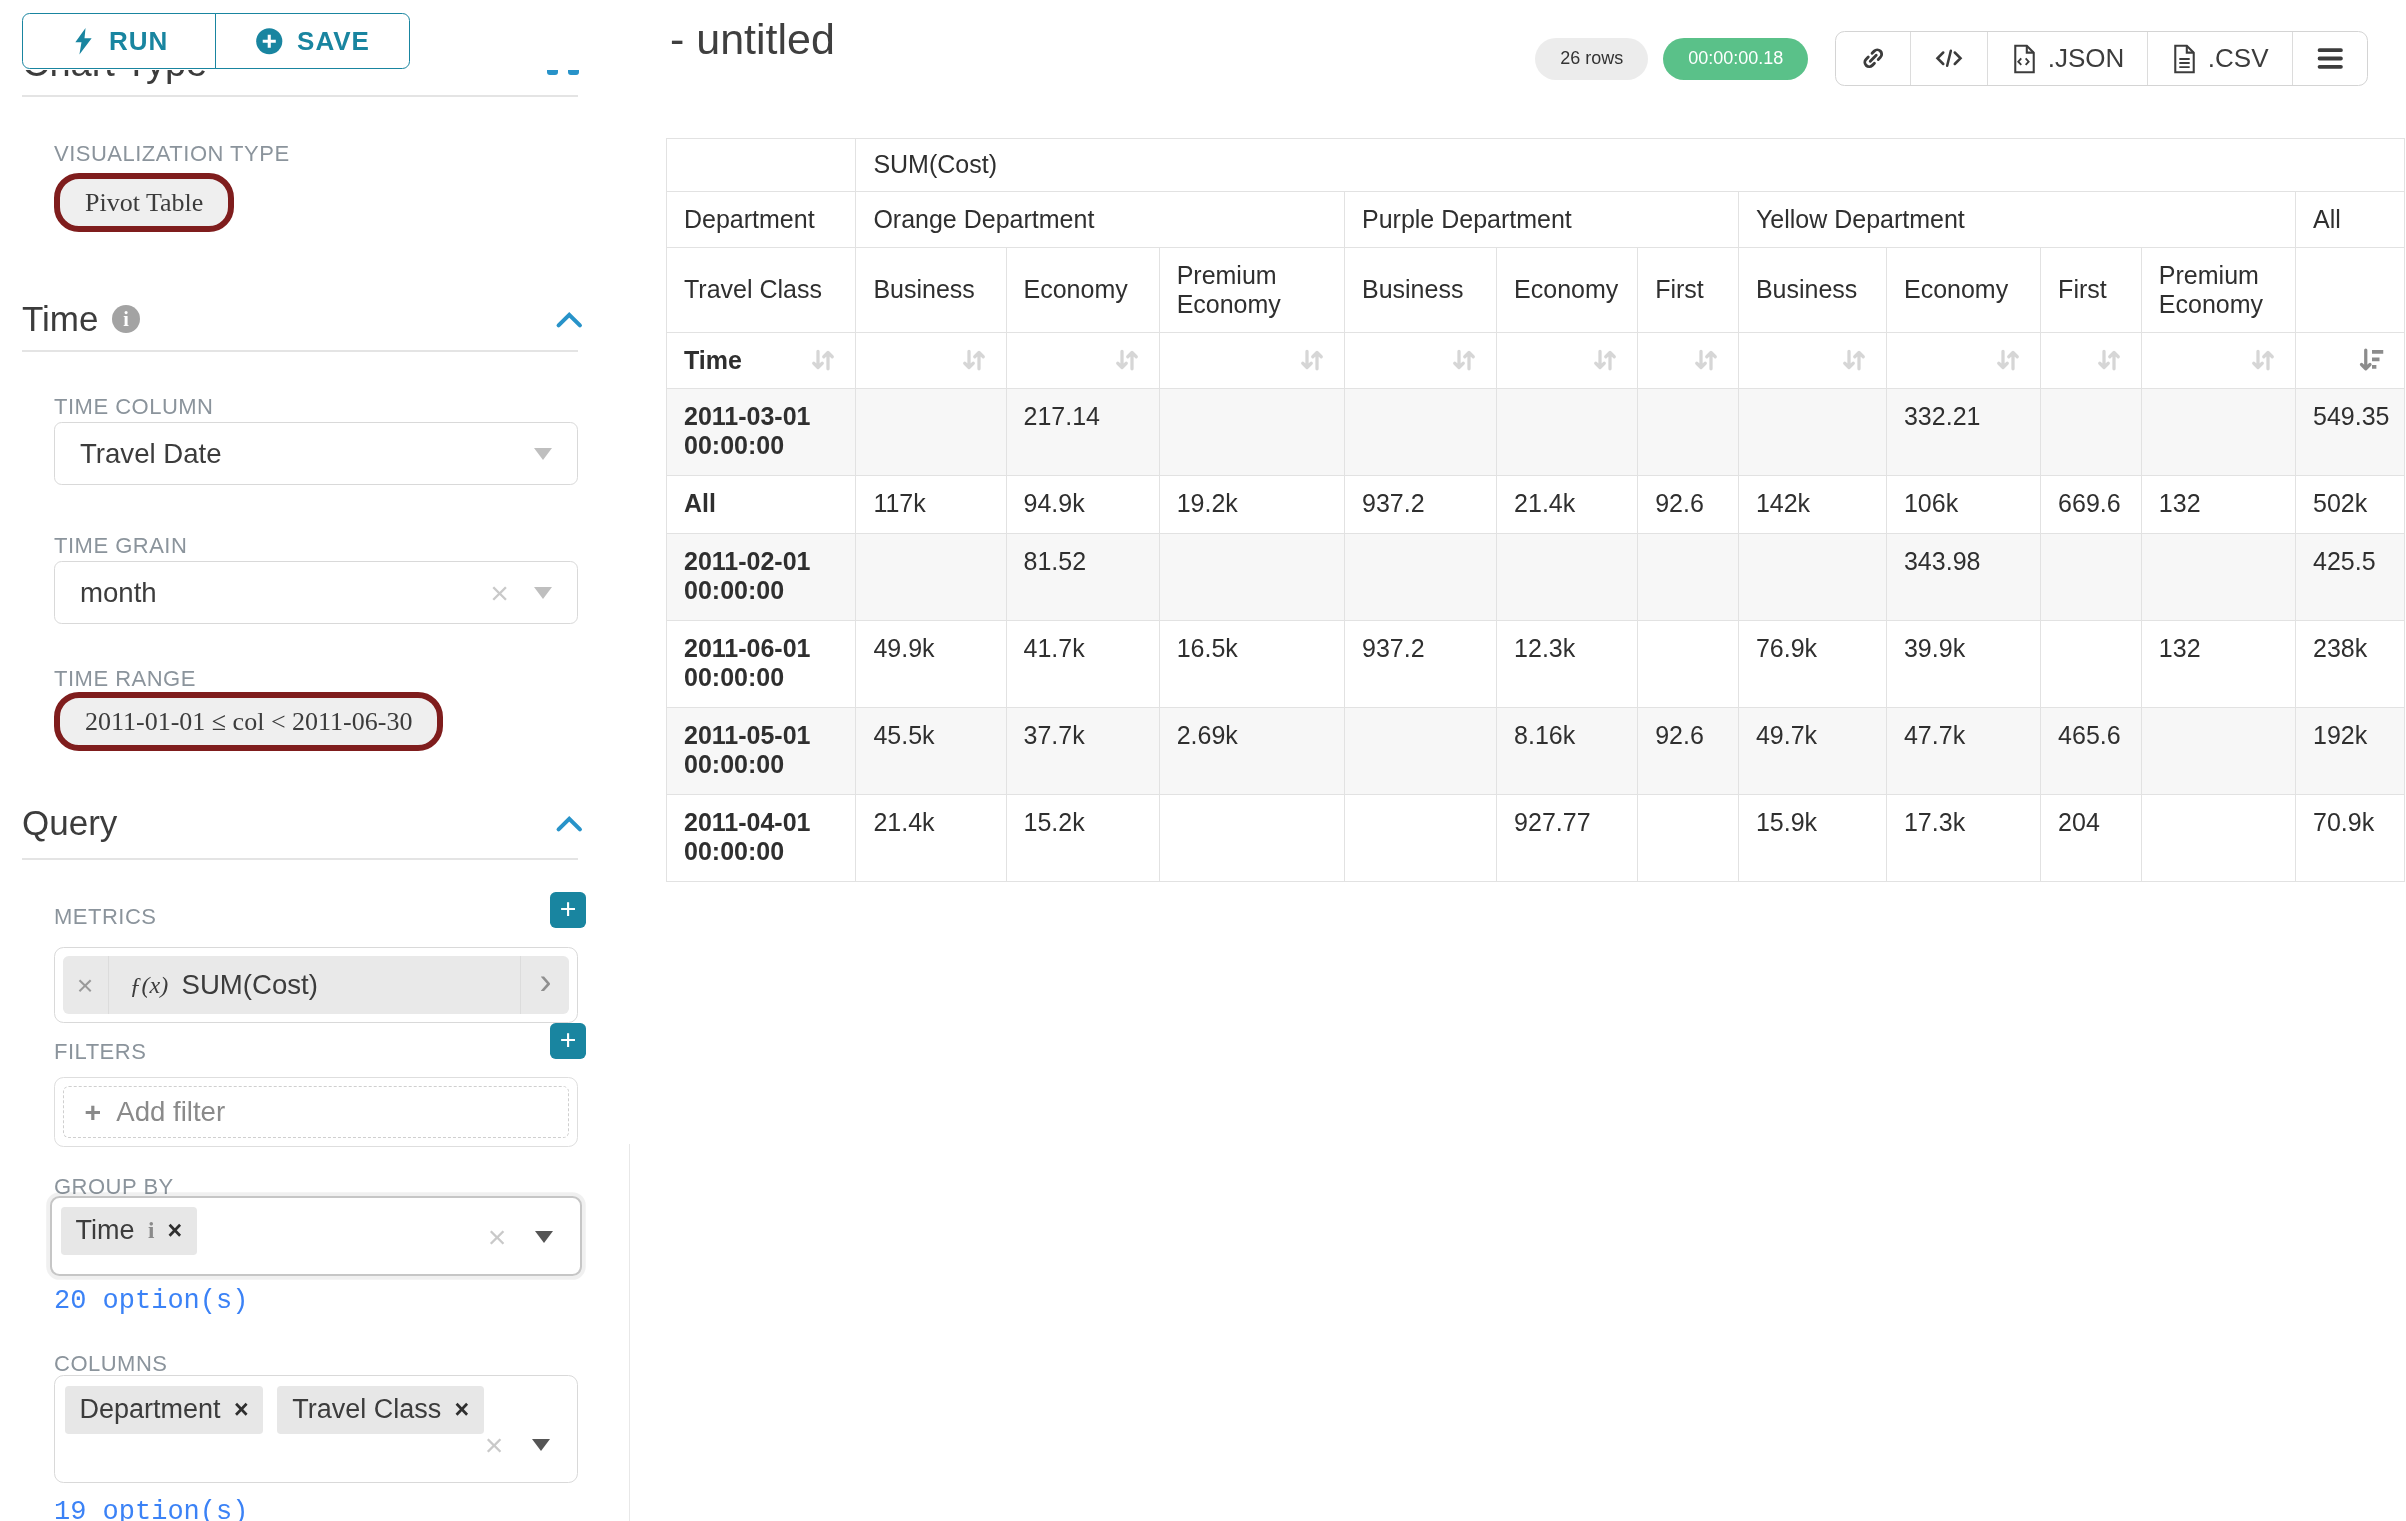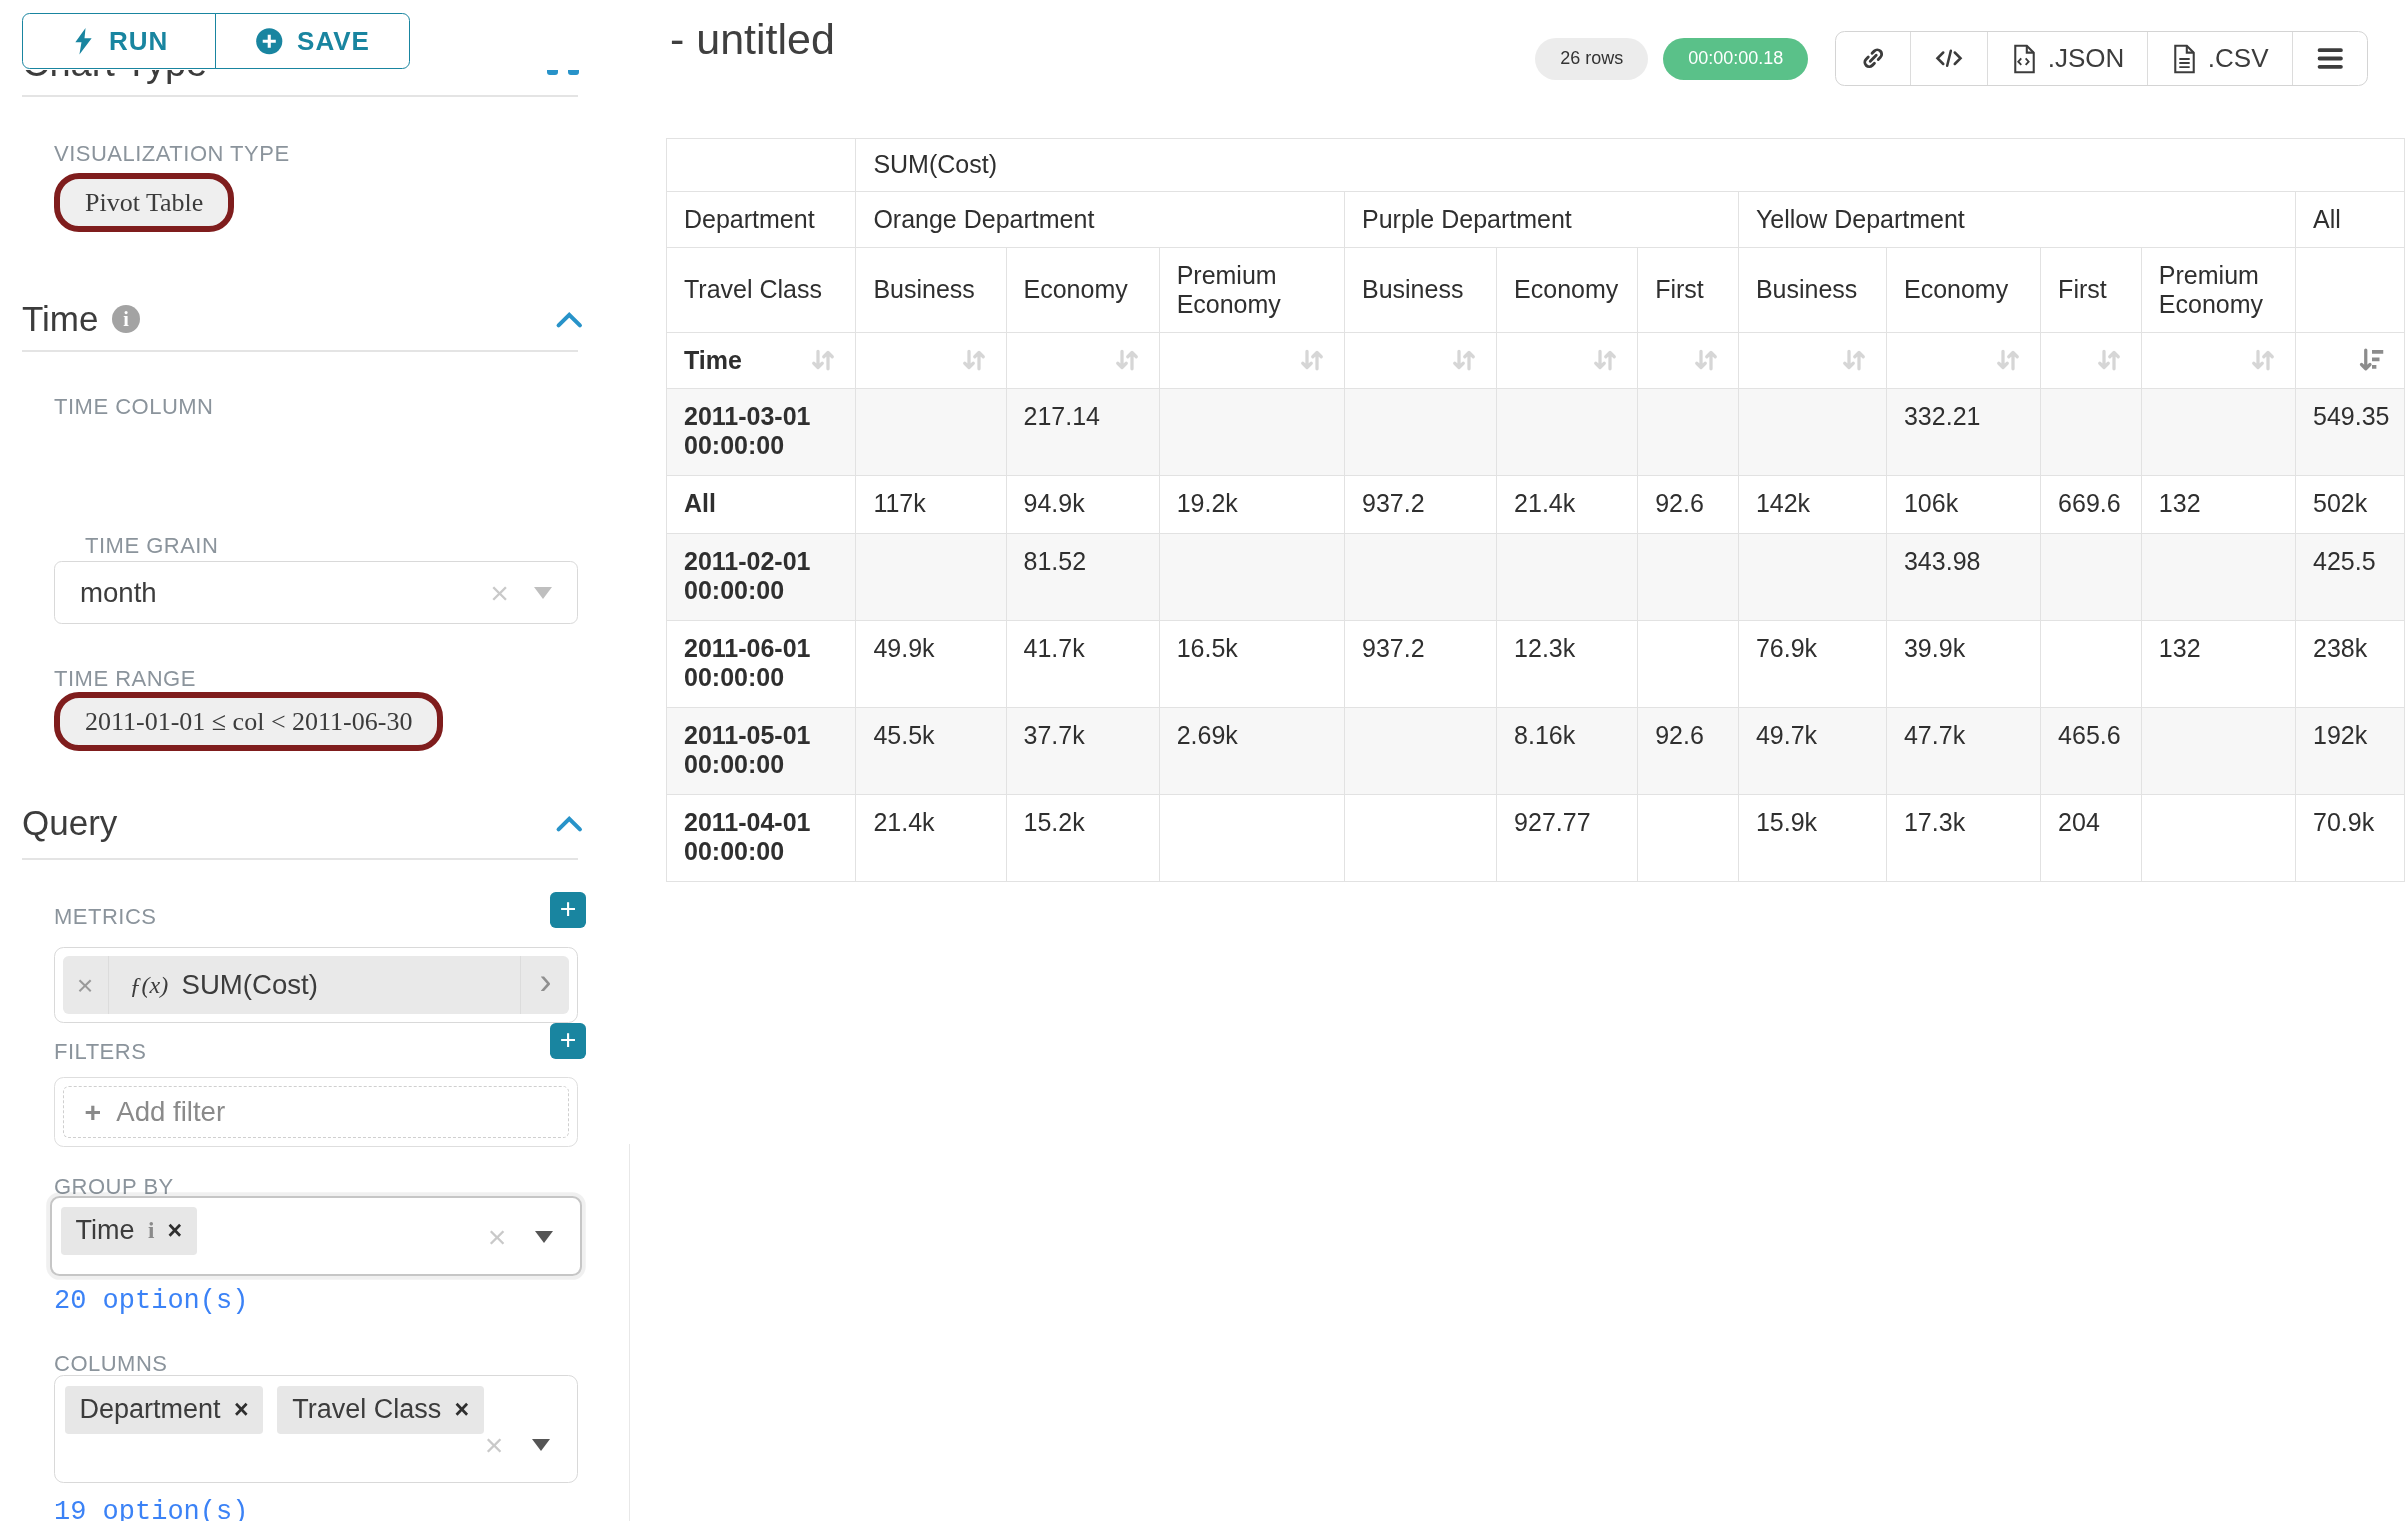--- a/index.html
+++ b/index.html
@@ -163,22 +163,27 @@
     <span class="spacer"></span>
     <span>
       <svg class="icon" width="28.5" height="21" viewBox="0 0 24 16" fill="none" stroke="#2893c9" stroke-width="3.4" stroke-linecap="round">
           <path d="M3 13l9-9 9 9"></path>
         </svg>
     </span>
   </div>
   <div class="hr" style="top:350px;"></div>
 
   <div class="ctl-label" style="top:394px;">TIME COLUMN</div>
-
-  <div class="ctl-label" style="top:533px;margin-left:31px;">TIME GRAIN</div>
+  <div class="select" style="top:422px;">
+    <span>Travel Date</span>
+    <span class="grow"></span>
+    <span class="caret-down"></span>
+  </div>
+
+  <div class="ctl-label" style="top:533px;">TIME GRAIN</div>
   <div class="select" style="top:561px;">
     <span>month</span>
     <span class="grow"></span>
     <span class="clear-x">×</span>
     <span class="caret-down"></span>
   </div>
 
   <div class="ctl-label" style="top:666px;">TIME RANGE</div>
   <div class="pill pill-plain" style="left:54px; top:692px;">2011-01-01 ≤ col &lt; 2011-06-30</div>
 

